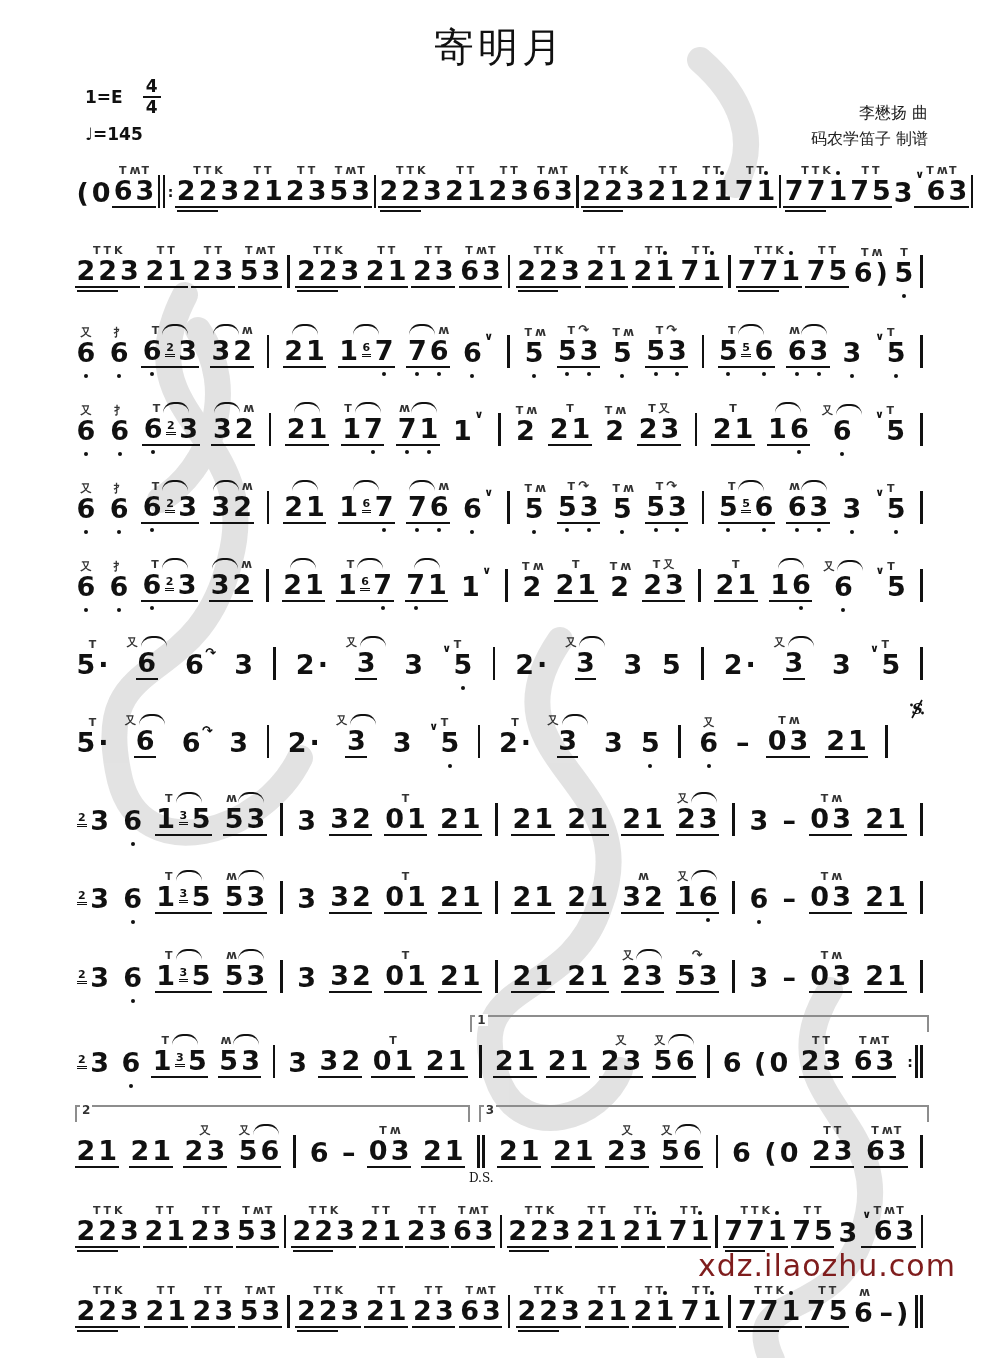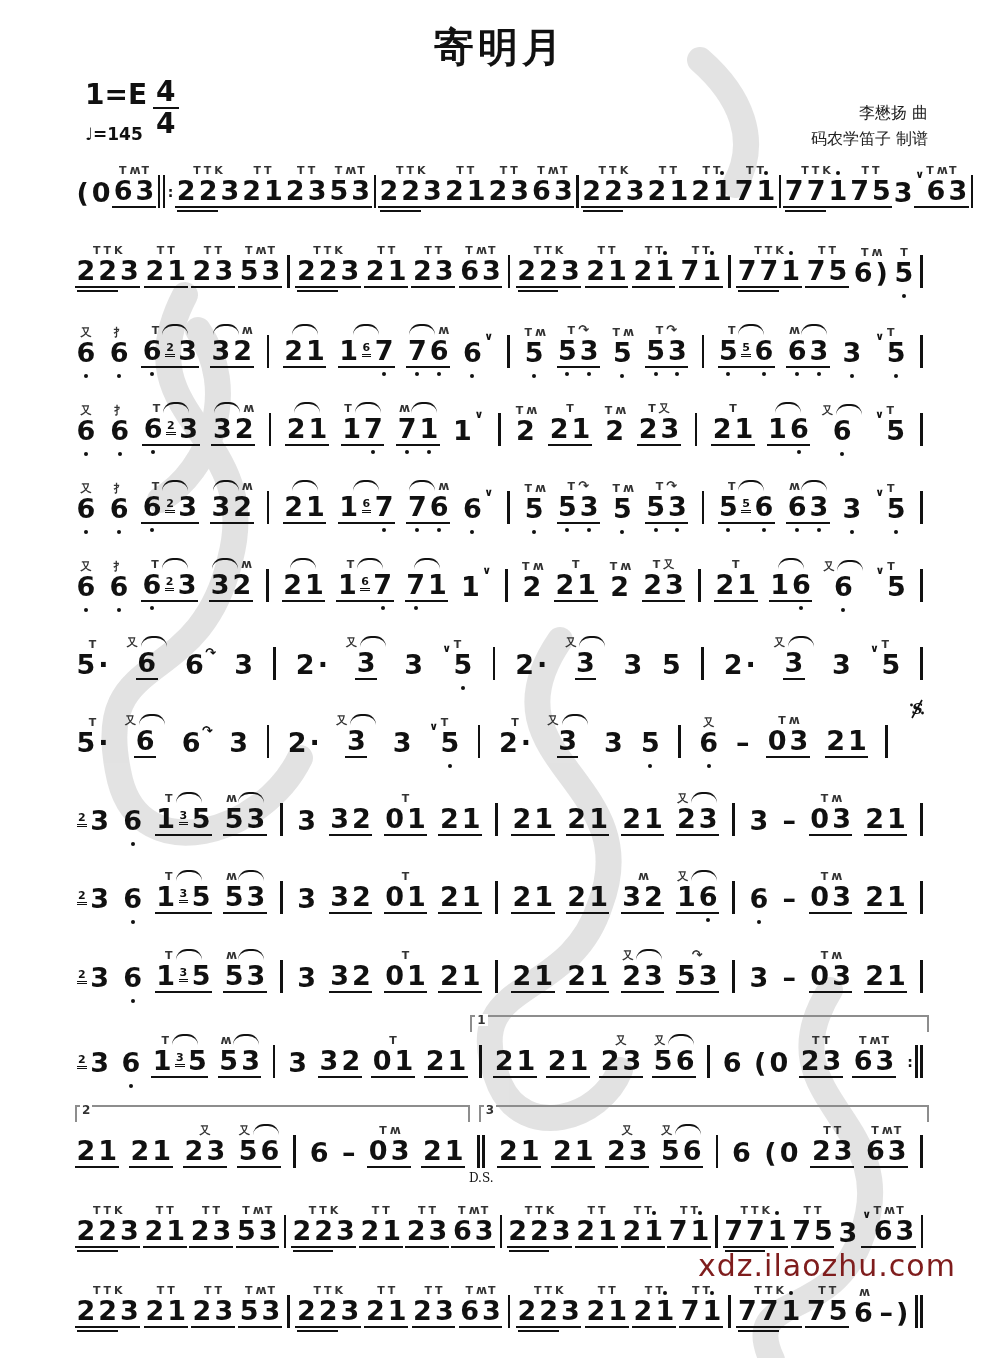--- a/index.html
+++ b/index.html
@@ -1,22 +1,22 @@
 <!DOCTYPE html>
 <html><head>
 <meta charset="utf-8">
 <style>
   html,body{margin:0;padding:0;background:#ffffff;}
   body{width:1000px;height:1358px;position:relative;overflow:hidden;
        font-family:"DejaVu Sans",sans-serif;color:#111;}
   
   .title{position:absolute;top:20px;left:0;width:1000px;text-align:center;
-         font-size:40px;font-weight:bold;letter-spacing:4px;}
-  .keyline{position:absolute;top:78px;left:85px;font-size:28px;font-weight:bold;
-           display:flex;align-items:flex-start;gap:6px;}
+         font-size:40px;font-weight:normal;letter-spacing:4px;}
+  .keyline{position:absolute;top:78px;left:85px;font-size:17px;font-weight:bold;
+           display:flex;align-items:center;gap:20px;}
   .ts{display:inline-flex;flex-direction:column;align-items:center;line-height:1;}
   .ts .num{border-bottom:2.5px solid #111;padding:0 3px 1px;}
   .ts .den{padding-top:1px;}
   .tempoline{position:absolute;top:124px;left:85px;font-size:17px;font-weight:bold;text-align:center;}
   .credits{position:absolute;top:100px;right:72px;text-align:right;font-size:16px;line-height:26px;color:#222;}
   
   .ghost{position:absolute;left:0;top:0;z-index:0;}
   .wmtext{position:absolute;left:698px;top:1248px;font-size:30px;color:#7f1d1d;
           letter-spacing:1px;z-index:3;}
   

